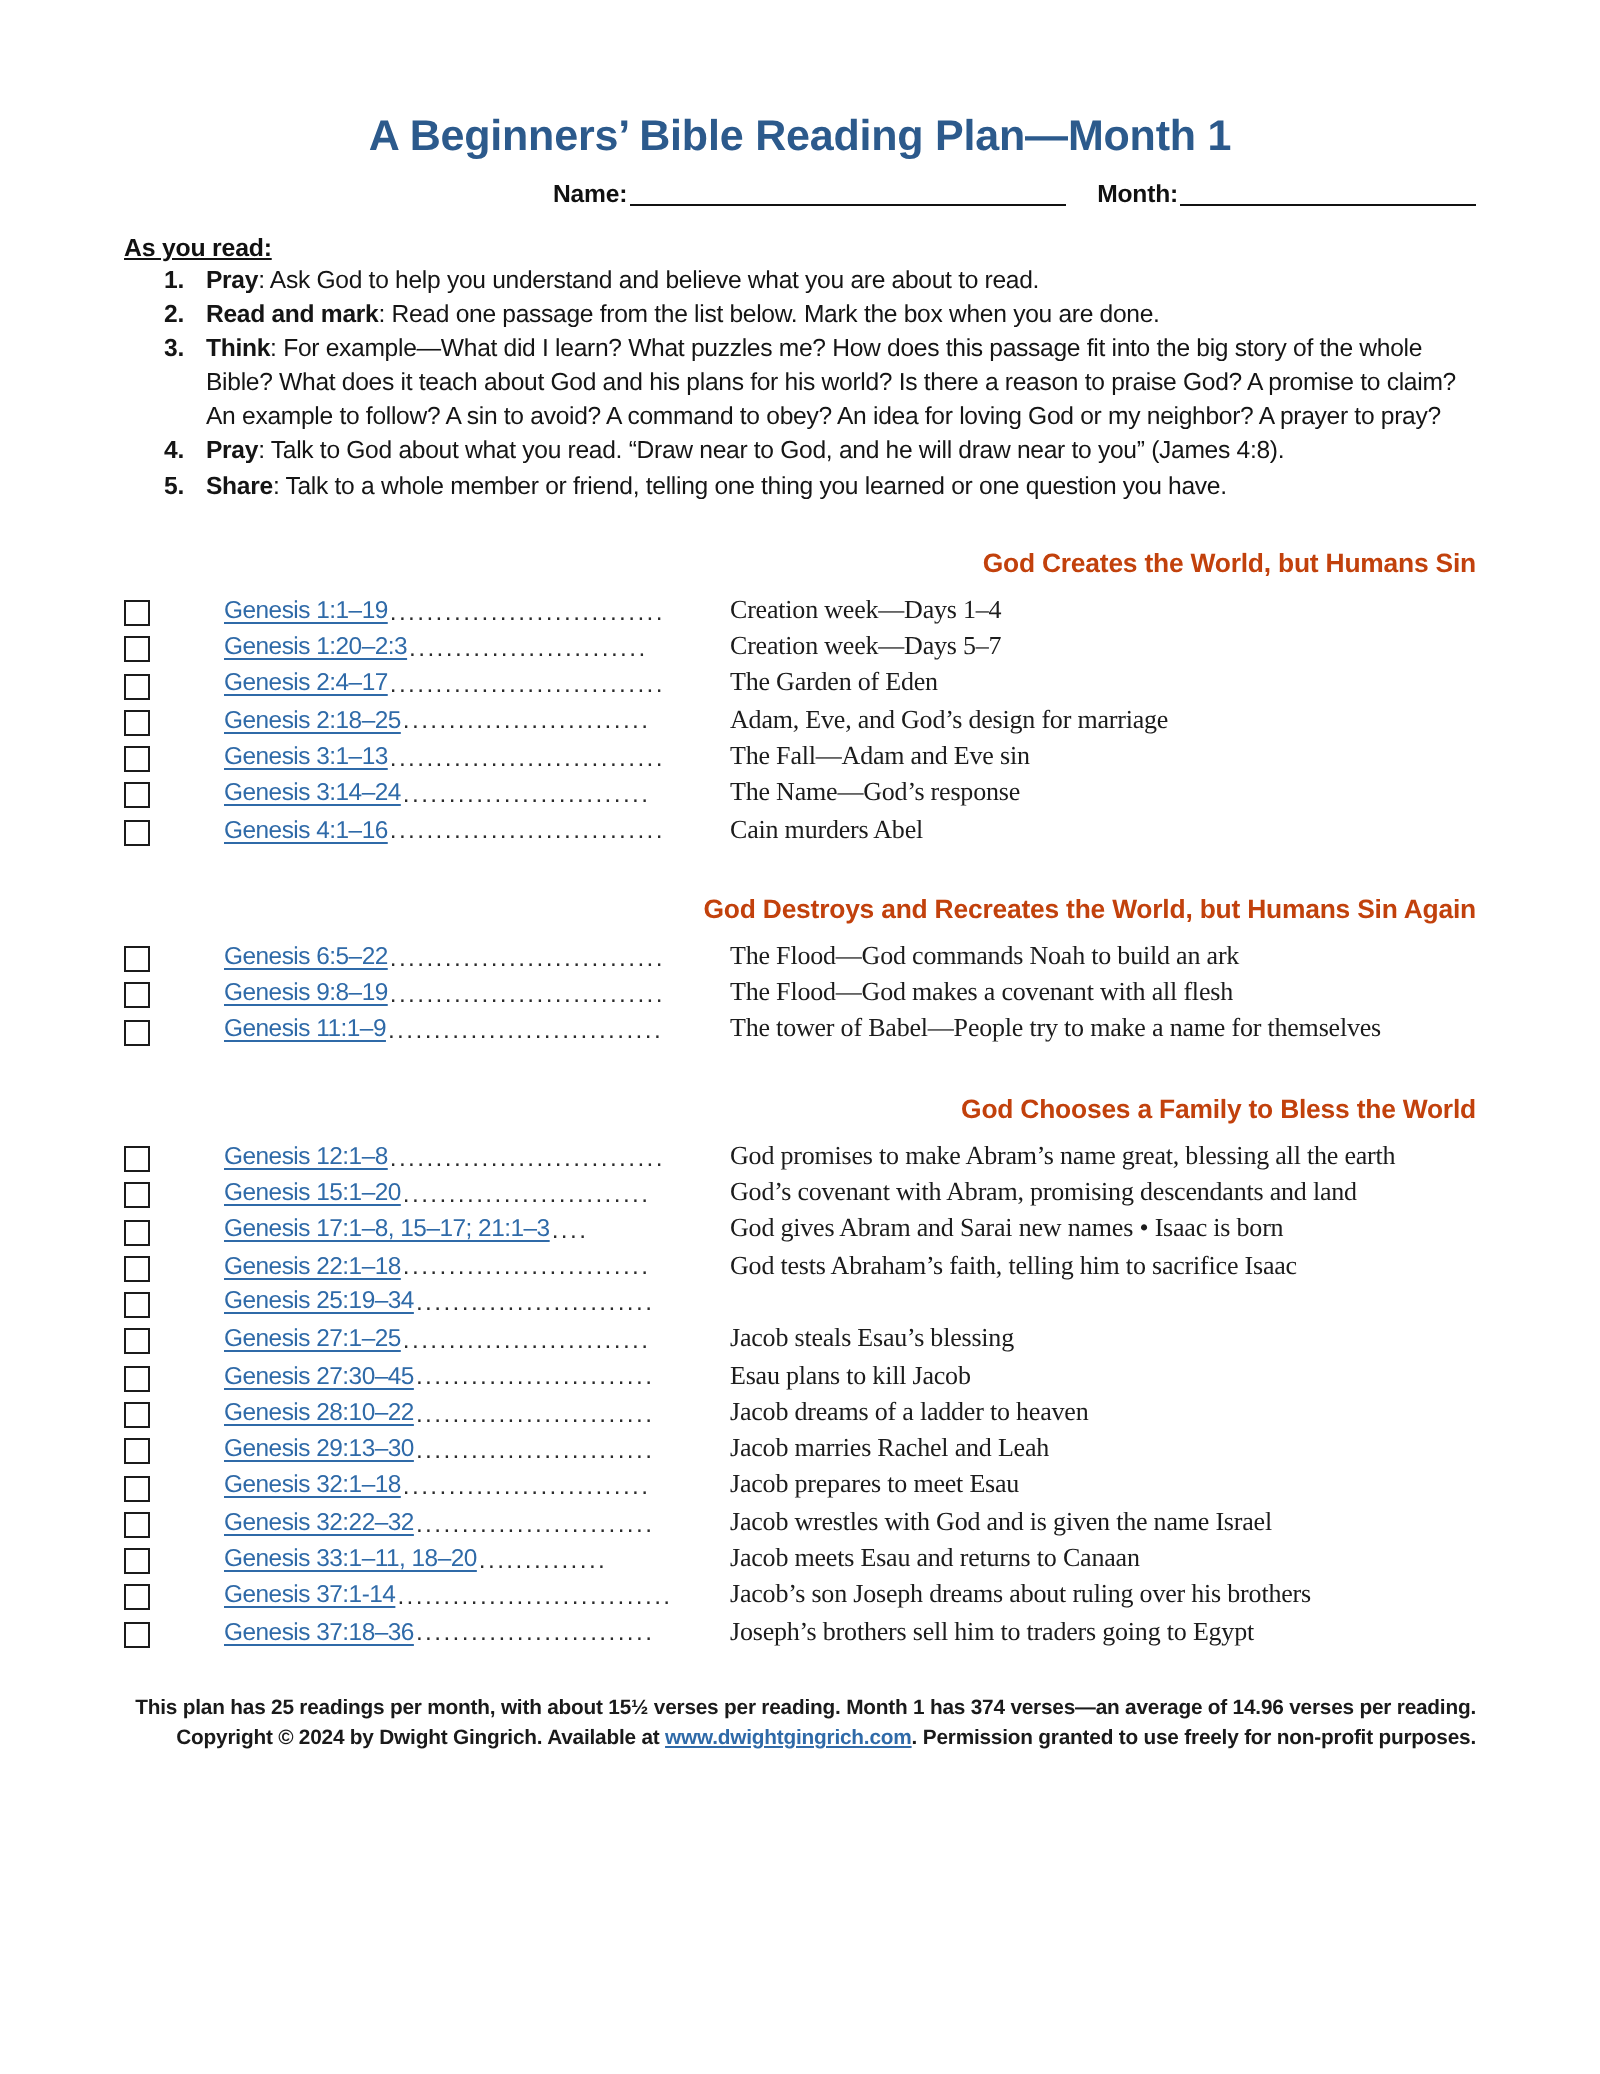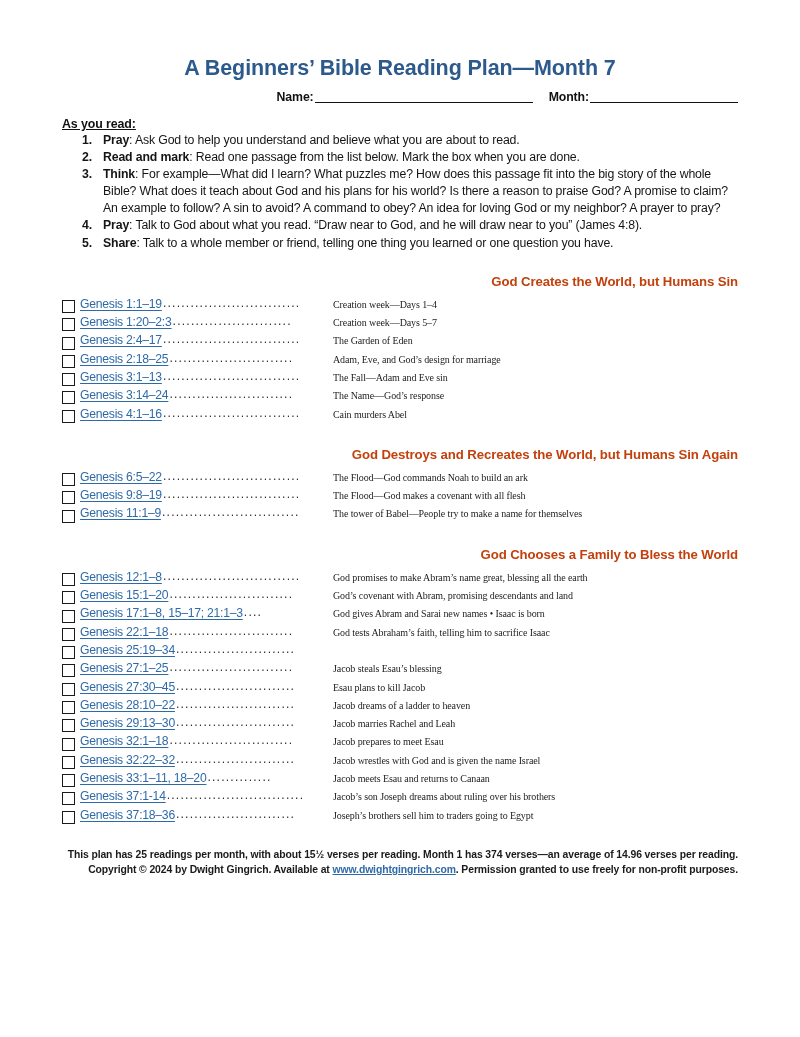--- a/index.html
+++ b/index.html
@@ -134,22 +134,23 @@
     margin-right: 5px;
     align-self: center;
     position: relative;
     top: 0.5px;
     box-sizing: content-box;
   }
   .ref-wrap {
     flex: 0 0 auto;
     width: 249px;
     display: flex;
-    align-items: flex-start;
+    align-items: flex-end;
     overflow: hidden;
+    margin-left: 32px;
   }
   .ref {
     font-family: "Liberation Sans", sans-serif;
     font-size: 12.2px;
     color: #2f6aa8;
     text-decoration: underline;
     text-underline-offset: 1.5px;
     letter-spacing: -0.25px;
     flex: 0 0 auto;
   }
@@ -159,21 +160,21 @@
     font-family: "Liberation Sans", sans-serif;
     font-size: 12.2px;
     color: #2b2b2b;
     letter-spacing: 1.2px;
     margin-left: 1px;
     line-height: 1;
   }
   .desc {
     flex: 1 1 auto;
     font-family: "Liberation Serif", serif;
-    font-size: 10px;
+    font-size: 13px;
     color: #1c1c1c;
     letter-spacing: -0.1px;
     padding-left: 4px;
   }
 
   
   .footer {
     margin-top: 21px;
     text-align: right;
     font-size: 10.4px;
@@ -186,21 +187,21 @@
     color: #2f6aa8;
     text-decoration: underline;
   }
 </style>
 </head>
 <body>
 
 <div class="page">
   <div class="sheet">
 
-    <h1 class="doc-title">A Beginners’ Bible Reading Plan—Month 7</h1>
+    <h1 class="doc-title">A Beginners’ Bible Reading Plan—Month 1</h1>
 
     <div class="nameline">
       <span>Name:</span><span class="fill-lg"></span><span class="gap"></span><span>Month:</span><span class="fill-sm"></span>
     </div>
 
     <div class="asyouread">As you read:</div>
 
     <ol class="steps" id="steps-list">
         <li><b>Pray</b><span>: Ask God to help you understand and believe what you are about to read.</span></li>
         <li><b>Read and mark</b><span>: Read one passage from the list below. Mark the box when you are done.</span></li>

